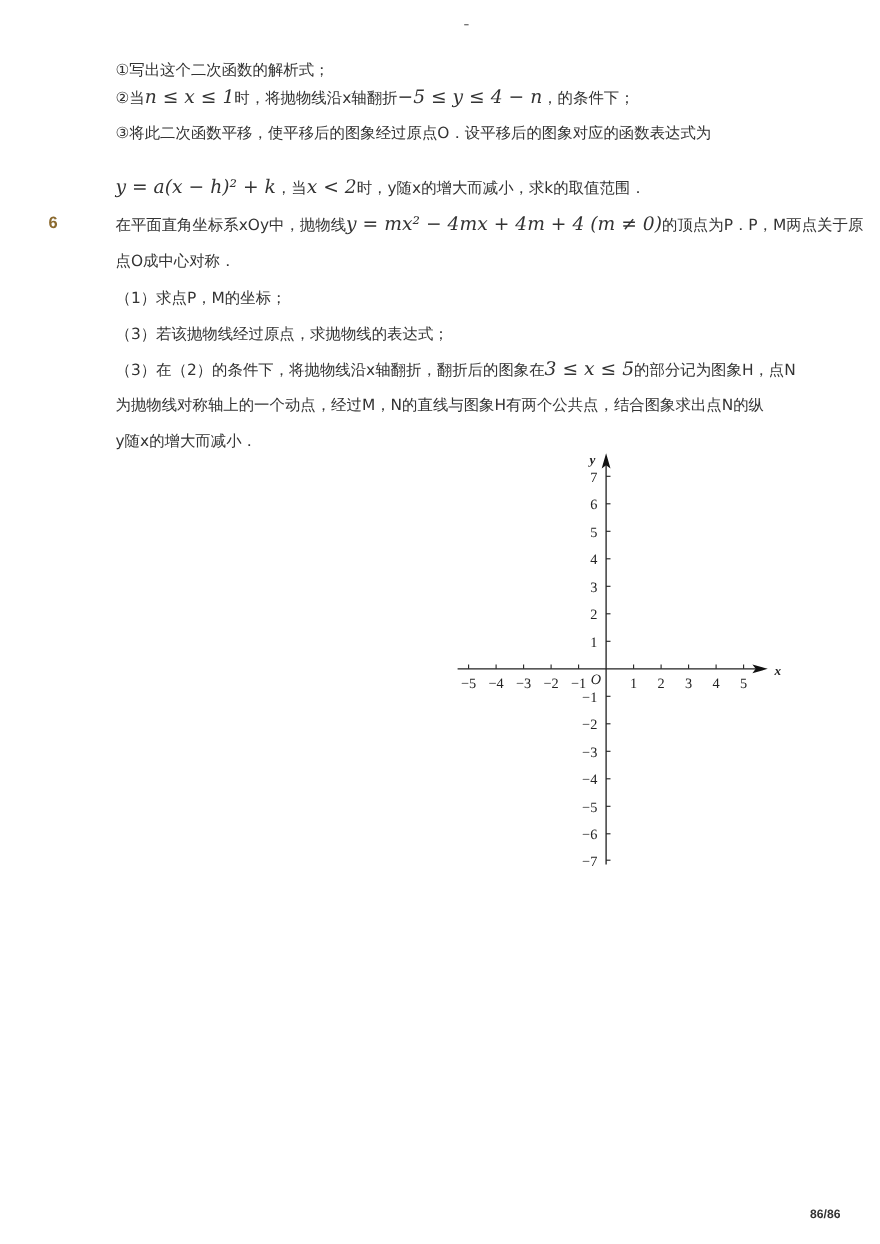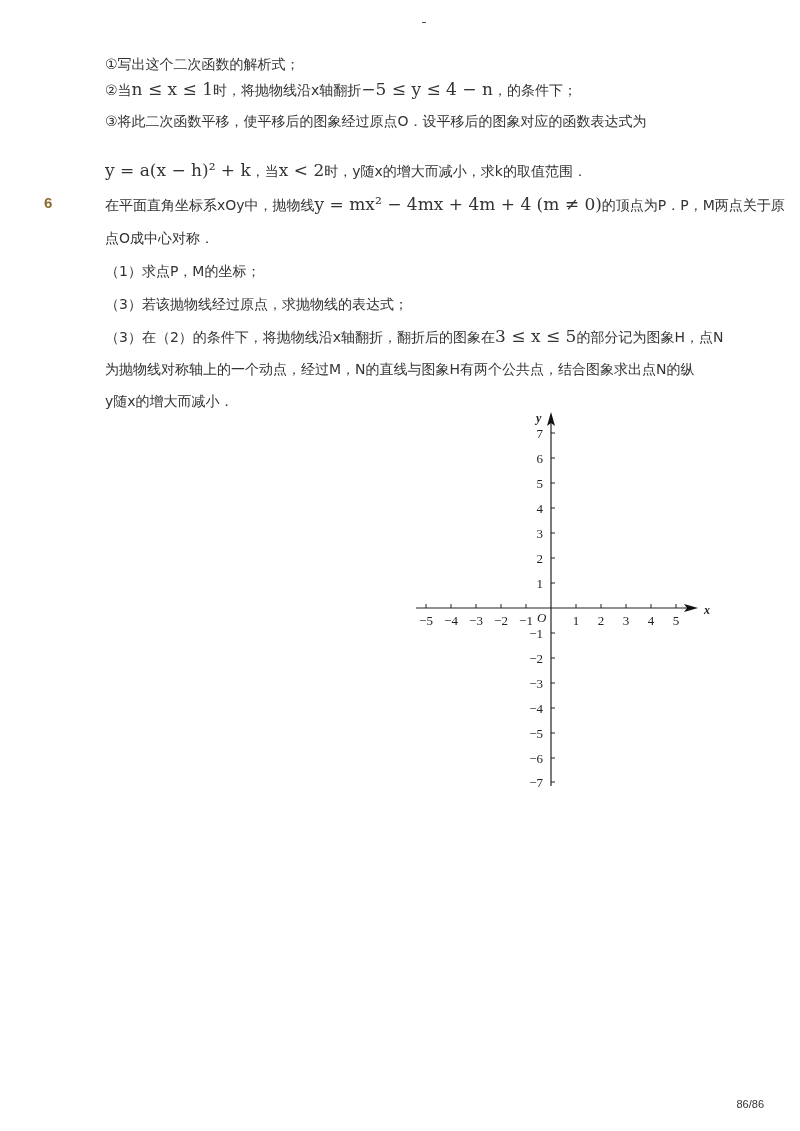--- a/index.html
+++ b/index.html
@@ -11,32 +11,32 @@
     .header-dash {
       position: absolute; left: 422px; top: 22px; width: 4px; height: 1px;
       background: #555;
     }
     .line {
       position: absolute; left: 105px; font-size: 14px; line-height: 20px;
       white-space: nowrap; color: #333;
     }
     .math {
       font-family: "DejaVu Serif", "Liberation Serif", serif;
-      font-size: 17px;
+      font-style: italic; font-size: 17px;
     }
     .q-number {
       position: absolute; left: 44px; top: 194px;
       font-family: "Liberation Sans", sans-serif; font-weight: bold;
       font-size: 15px; color: #8b6a2f;
     }
     .graph { position: absolute; left: 0; top: 0; width: 800px; height: 1131px; pointer-events: none; }
     .graph text { font-family: "Liberation Serif", "DejaVu Serif", serif; fill: #222; }
     .page-num {
       position: absolute; right: 36px; top: 1098px;
-      font-family: "Liberation Sans", sans-serif; font-size: 11px; color: #333;
+      font-family: "Liberation Sans", sans-serif; font-size: 11px; color: #333; font-weight: bold;
     }
   </style>
 </head>
 <body>
 
 <div class="header-dash"></div>
 
 <div class="line" style="top:54px">
   <span>①写出这个二次函数的解析式；</span>
 </div>

